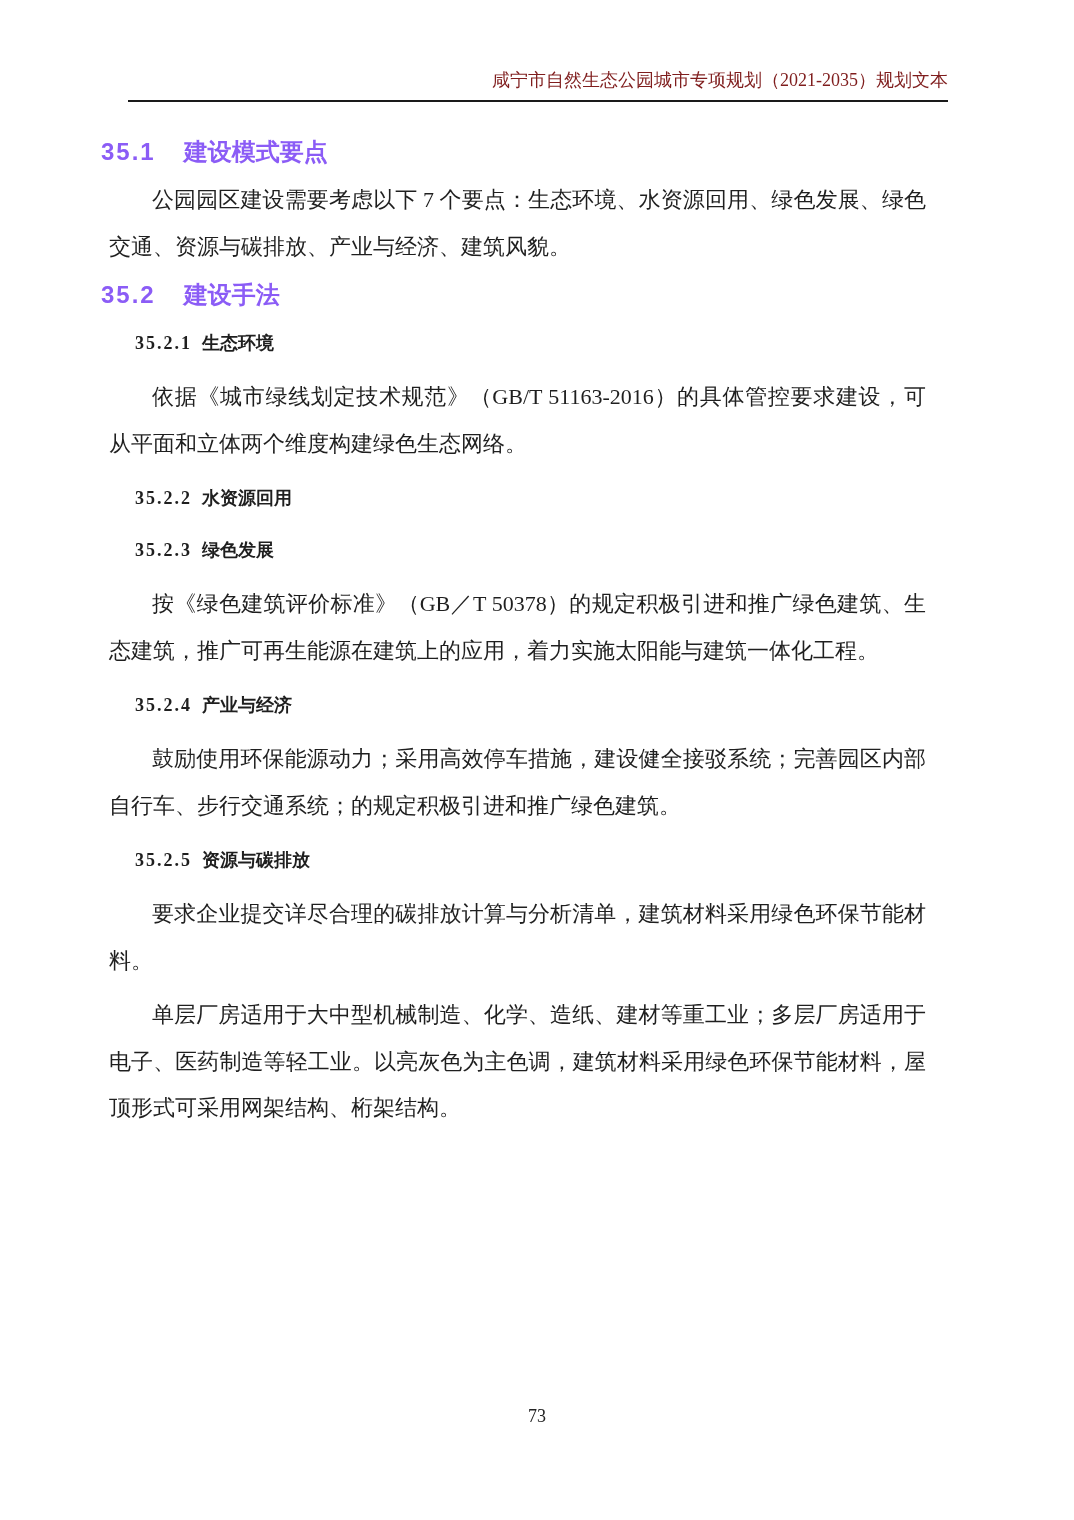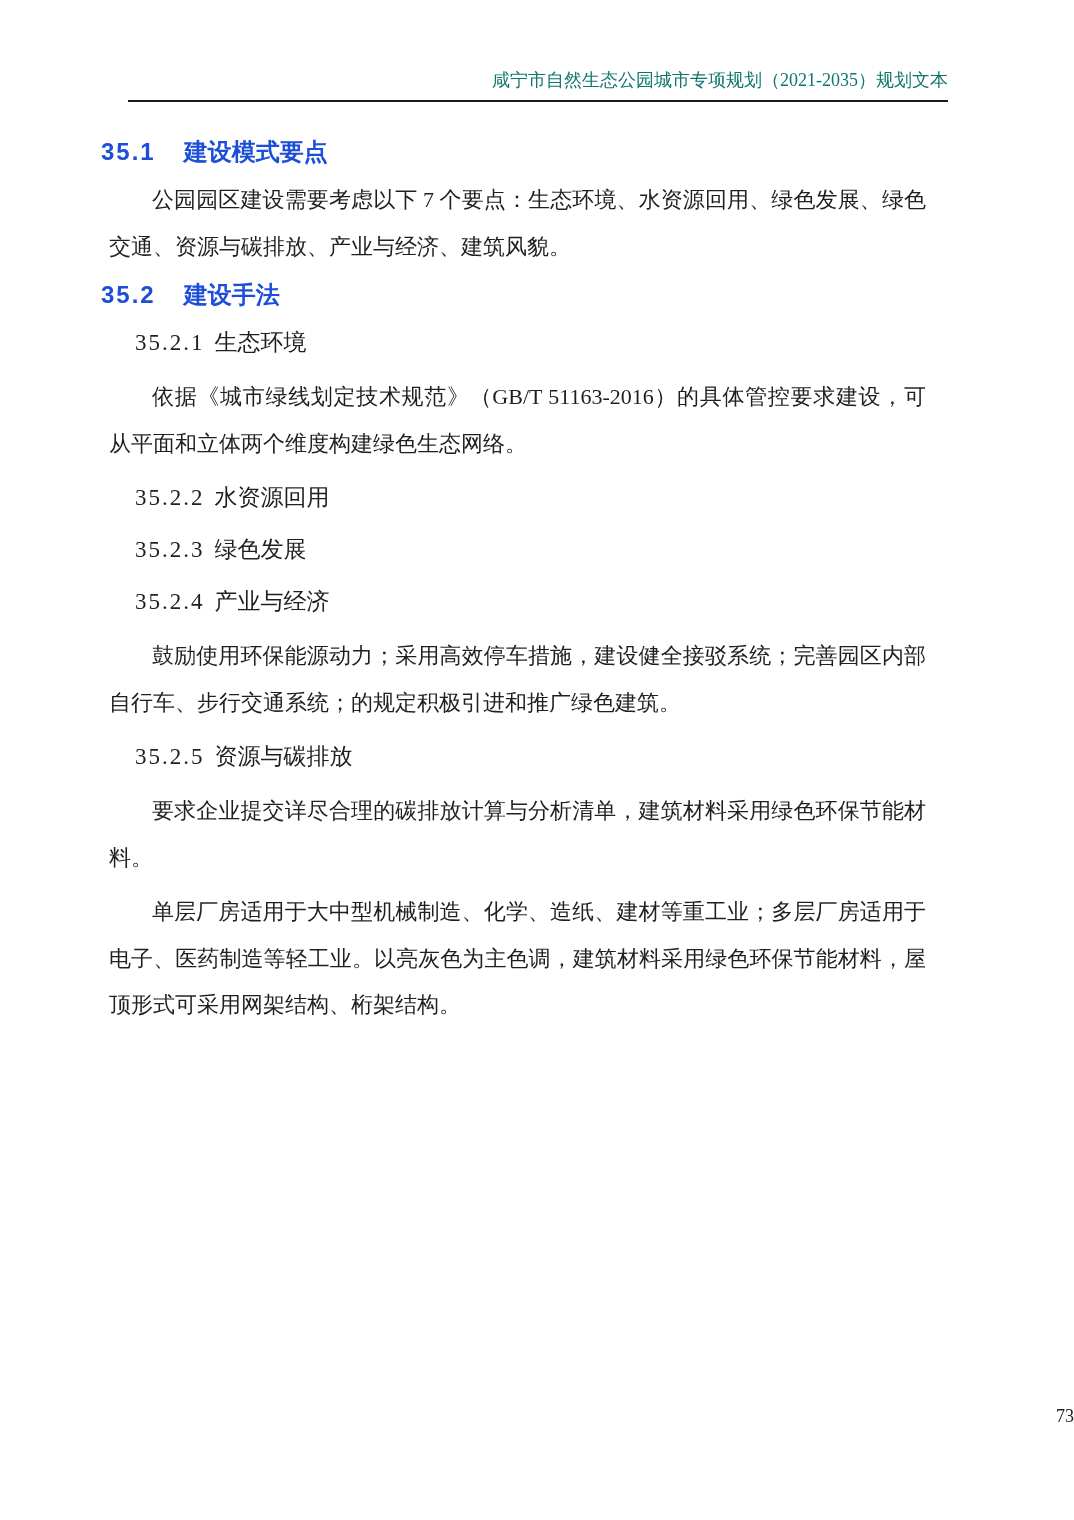--- a/index.html
+++ b/index.html
@@ -23,48 +23,48 @@
     position: absolute;
     left: 128px;
     top: 0;
     width: 820px;
     padding-top: 68px;
     padding-bottom: 8px;
     border-bottom: 2px solid #1a1a1a;
     text-align: right;
     font-size: 18px;
     line-height: 24px;
-    color: #0f766e;
+    color: #7f1d1d;
   }
   
   .content {
     position: absolute;
     left: 101px;
     top: 102px;
     width: 833px;
   }
   h2.sec-heading {
     font-family: "Liberation Sans", "DejaVu Sans", sans-serif;
     font-size: 24px;
     font-weight: bold;
     line-height: 30px;
     margin: 10px 0 10px 0;
-    color: #1d4ed8;
+    color: #8b5cf6;
   }
   h2.sec-heading.first {
     margin-top: 35px;
     margin-bottom: 0;
   }
   h2.sec-heading .num {
     letter-spacing: 2px;
     margin-right: 28px;
   }
   h3.sub-heading {
-    font-size: 23px;
-    font-weight: normal;
+    font-size: 18px;
+    font-weight: bold;
     line-height: 46px;
     margin: 6px 0 4px 0;
     text-indent: 34px;
     color: #1f1f1f;
   }
   h3.sub-heading .num {
     letter-spacing: 2px;
     margin-right: 10px;
   }
   p.para {
@@ -78,21 +78,21 @@
   }
   p.para.lead {
     margin-top: 10px;
   }
   
   .page-footer {
     position: absolute;
     top: 1406px;
     left: 0;
     width: 1074px;
-    text-align: right;
+    text-align: center;
     font-size: 18px;
     color: #222222;
   }
 </style>
 </head>
 <body>
 
 <div class="page">
 
   <div class="page-header">
@@ -120,20 +120,21 @@
     <div class="subsection">
       <h3 class="sub-heading">
         <span class="num">35.2.2</span><span>水资源回用</span>
       </h3>
     </div>
 
     <div class="subsection">
       <h3 class="sub-heading">
         <span class="num">35.2.3</span><span>绿色发展</span>
       </h3>
+      <p class="para">按《绿色建筑评价标准》（GB／T 50378）的规定积极引进和推广绿色建筑、生态建筑，推广可再生能源在建筑上的应用，着力实施太阳能与建筑一体化工程。</p>
     </div>
 
     <div class="subsection">
       <h3 class="sub-heading">
         <span class="num">35.2.4</span><span>产业与经济</span>
       </h3>
       <p class="para">鼓励使用环保能源动力；采用高效停车措施，建设健全接驳系统；完善园区内部自行车、步行交通系统；的规定积极引进和推广绿色建筑。</p>
     </div>
 
     <div class="subsection">

